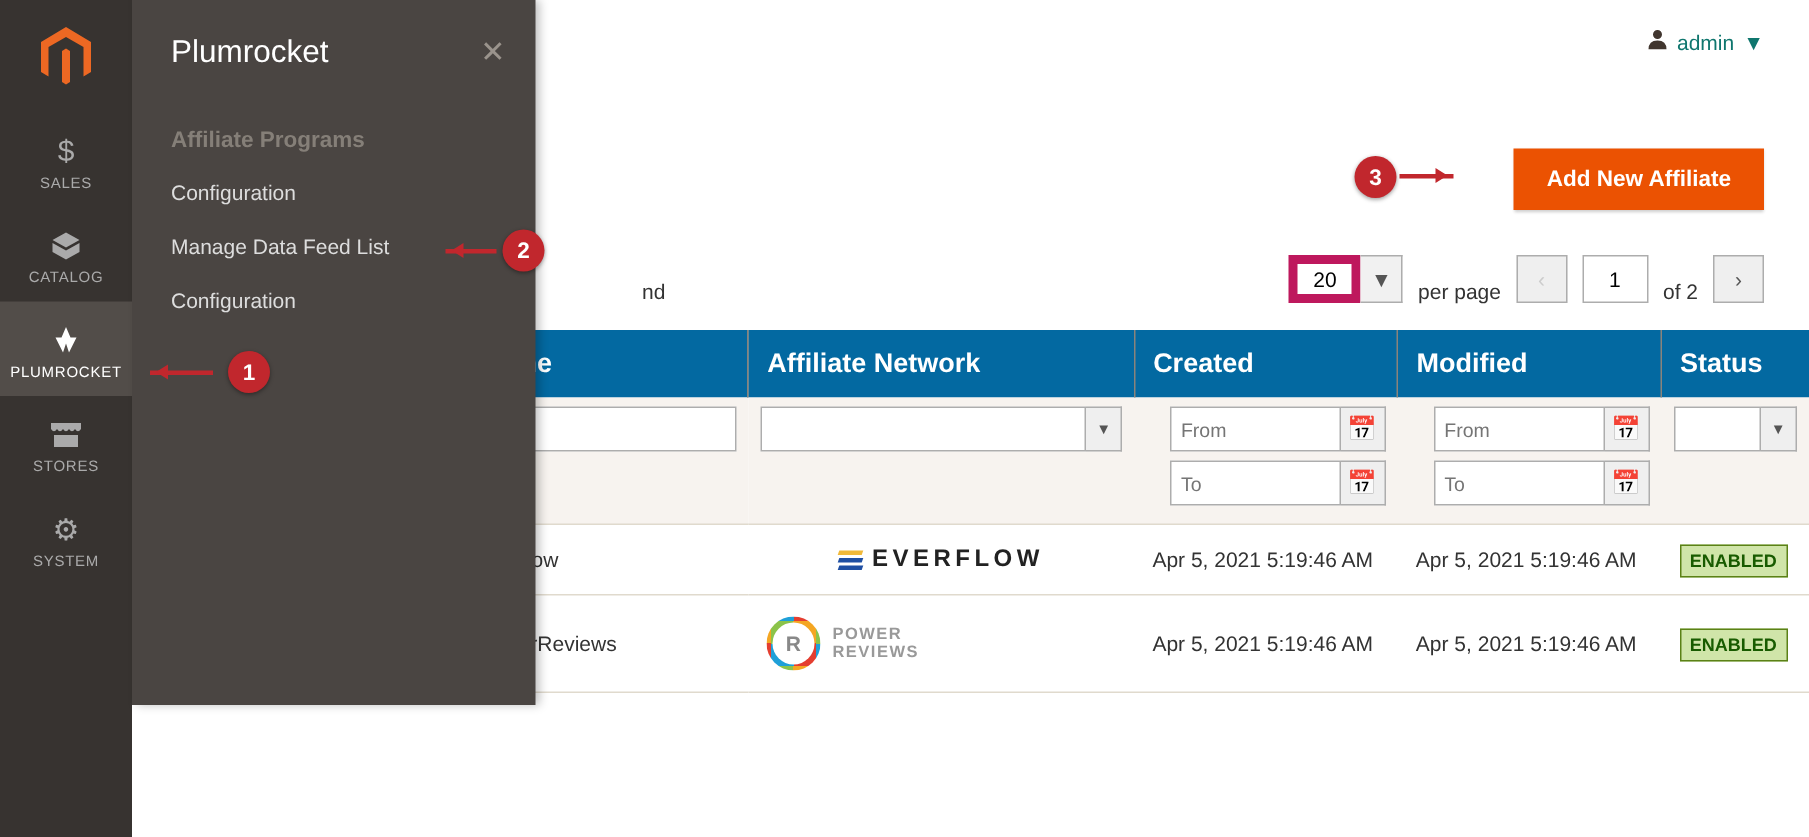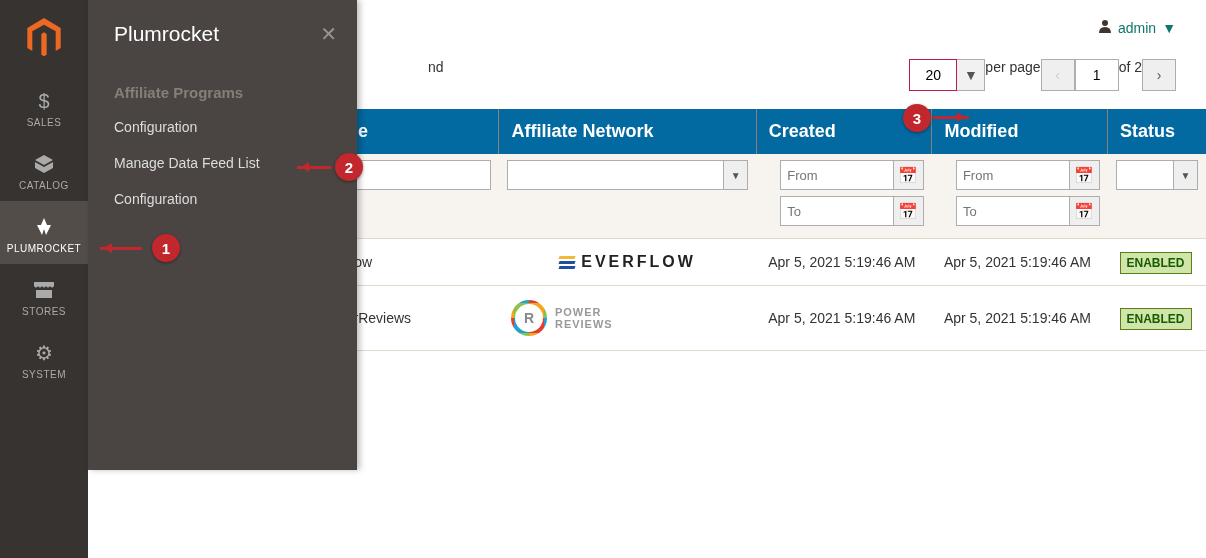--- a/index.html
+++ b/index.html
@@ -26,24 +26,24 @@
   
   .main { position:absolute; left:88px; top:0; right:0; bottom:0; }
   .topbar { height:55px; display:flex; justify-content:flex-end; align-items:center; padding-right:30px;}
   .user-menu { display:flex; align-items:center; gap:6px; color:#0f766e; font-size:14px; cursor:pointer;}
   
   .page-title { font-size:30px; color:#41362f; padding: 0 30px 0 30px; font-weight:400; margin-top:-30px;}
   
   .action-bar { display:flex; justify-content:flex-end; align-items:center; padding: 40px 30px 30px 30px; gap:18px;}
   .add-btn { background:#eb5202; color:#fff; border:none; padding:12px 22px; font-size:15px; font-weight:600; cursor:pointer; box-shadow: 0 1px 2px rgba(0,0,0,0.2);}
   
-  .pager-row { display:flex; justify-content:flex-end; align-items:flex-start; padding: 0 30px 18px 30px; font-size:14px; color:#333;}
+  .pager-row { display:flex; justify-content:flex-end; align-items:flex-end; gap:10px; padding: 0 30px 18px 30px; font-size:14px; color:#333;}
   .pager-row .found { margin-right:auto; color:#333; padding-left: 310px;}
   .select-box { display:inline-flex; }
-  .select-box input { width:48px; height:32px; border:1px solid #be185d; text-align:center; font-size:14px;}
+  .select-box input { width:48px; height:32px; border:6px solid #be185d; text-align:center; font-size:14px;}
   .select-box .arrow { width:28px; height:32px; border:1px solid #adadad; border-left:none; background:#f1f1f1; display:flex; align-items:center; justify-content:center; cursor:pointer; color:#555;}
   .page-input { width:44px; height:32px; border:1px solid #adadad; text-align:center; font-size:14px;}
   .nav-btn { width:34px; height:32px; border:1px solid #adadad; background:#efefef; display:flex; align-items:center; justify-content:center; cursor:pointer; color:#555;}
   .nav-btn.disabled { color:#ccc; }
 
   
   .tbl { width: calc(100% - 44px); margin-left: 44px; border-collapse: collapse; table-layout: fixed;}
   .tbl th { background:#0369a1; color:#fff; text-align:left; font-weight:600; font-size:18px; padding:12px 12px; border-right:1px solid #8a837b;}
   .tbl th:last-child { border-right:none;}
   .filter-row td { background:#f7f3ef; padding:6px 8px; border-bottom:1px solid #e0dacd; vertical-align:top;}
@@ -137,20 +137,23 @@
     <div class="user-menu">
       <span><svg width="14" height="14" viewBox="0 0 14 14">
             <path fill="#41362f" d="M7 7 A3 3 0 1 0 7 1 A3 3 0 0 0 7 7 M1 14 Q1 8 7 8 Q13 8 13 14 Z"></path>
           </svg></span>
       <span>admin</span>
       <span>▼</span>
     </div>
   </div>
   <h1 class="page-title">rograms</h1>
 
+  <div class="action-bar">
+    <button class="add-btn">Add New Affiliate</button>
+  </div>
 
   <div class="pager-row">
     <span class="found">nd</span>
     <div class="select-box">
       <input type="text" value="20" style="">
       <div class="arrow">▼</div>
     </div>
     <span>per page</span>
     <div class="nav-btn disabled">‹</div>
     <input class="page-input" type="text" value="1" style="">

